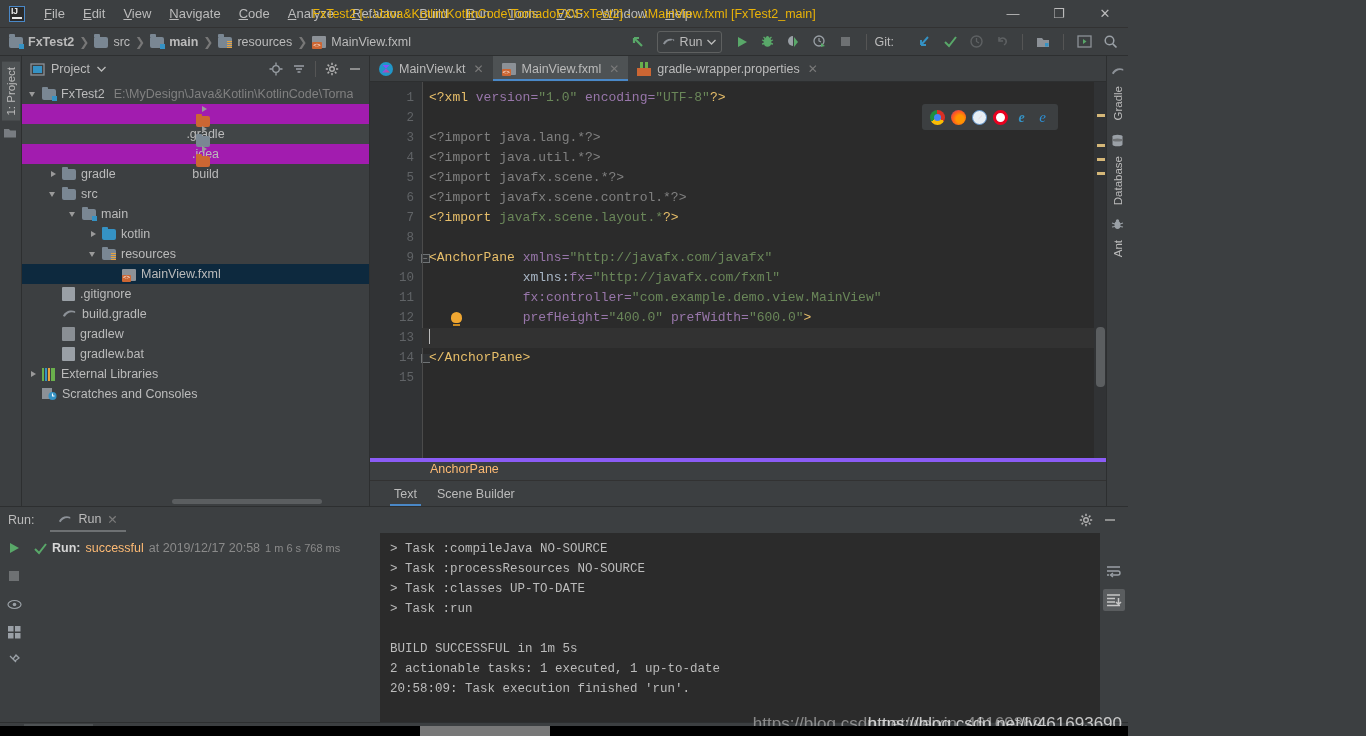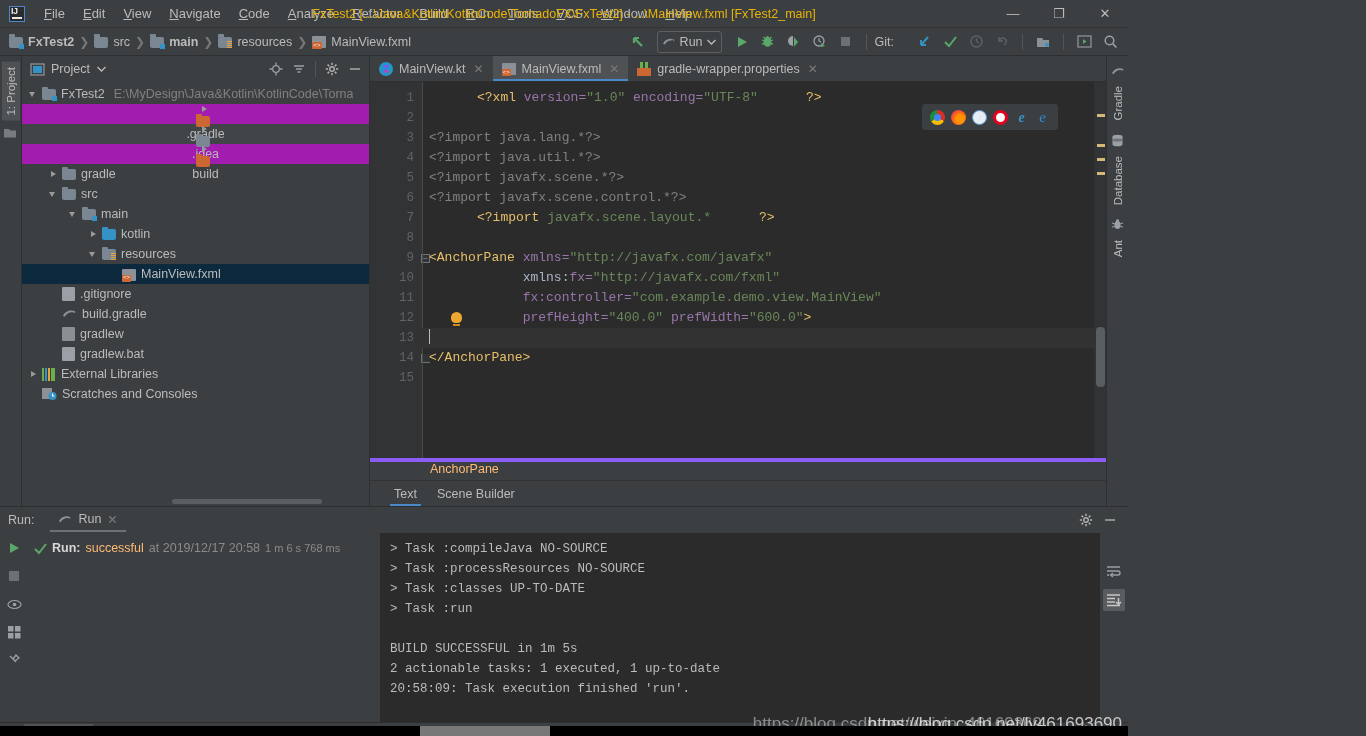--- a/index.html
+++ b/index.html
@@ -157,21 +157,21 @@
     line-height: 20px; white-space: pre; position: relative;
     border-left: 1px solid #4b4b4b;
   }
   .cline { height: 20px; }
   .cline.current { background: #323232; margin-left:-7px; padding-left:7px;}
   .tok-tag { color: #e8bf6a; }
   .tok-attr { color: #9876aa; }
   .tok-str { color: #6a8759; }
   .tok-plain { color: #a9b7c6; }
   .tok-dim { color: #808080; }
-  .tok-proc { color: #e8bf6a; margin-left: 48px; }
+  .tok-proc { color: #e8bf6a; }
   .caret { display:inline-block; width:1px; height:15px; background:#bbbbbb; vertical-align:-3px;}
 
   .browsers {
     position: absolute; right: 48px; top: 22px; height: 26px;
     background: #3c3f41; border-radius: 3px; display:flex; align-items:center;
     gap: 6px; padding: 0 8px;
   }
   .bic { width: 15px; height: 15px; border-radius: 50%; flex:none; position: relative;}
   .bic.chrome { background: conic-gradient(#d93025 0 33%, #fbbc04 33% 66%, #1e8e3e 66% 100%); }
   .bic.chrome::after{content:"";position:absolute;left:4px;top:4px;width:7px;height:7px;border-radius:50%;background:#4285f4;}

